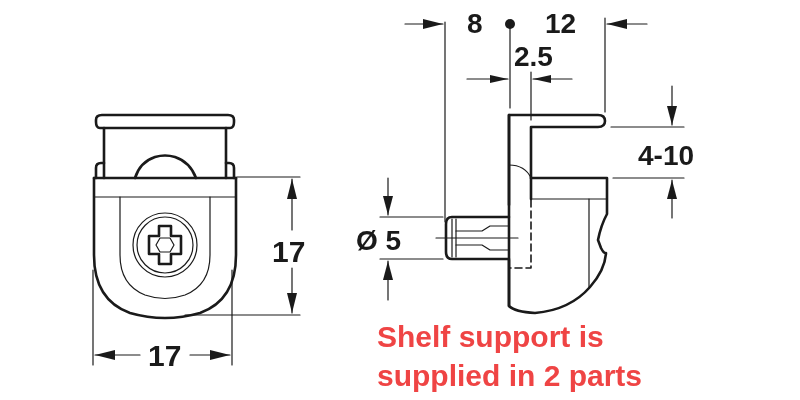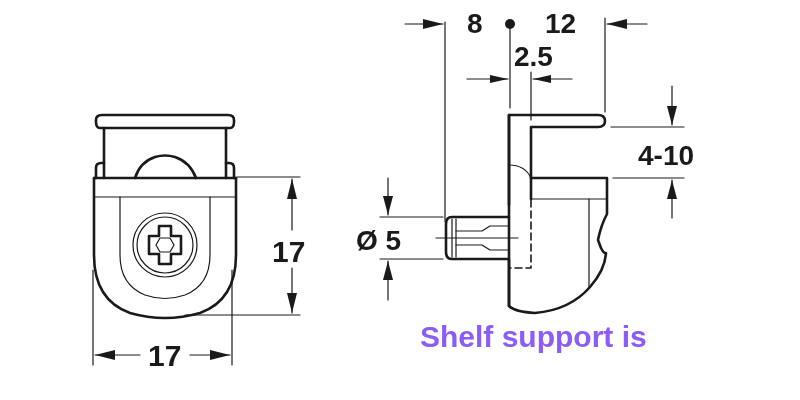--- a/index.html
+++ b/index.html
@@ -6,21 +6,21 @@
     body { width: 800px; height: 400px; overflow: hidden; position: relative; }
     #drawing { position: absolute; left: 0; top: 0; width: 800px; height: 400px; }
     .ln { stroke: #1a1a1a; fill: none; stroke-linecap: round; stroke-linejoin: round; }
     .thick { stroke-width: 2.6; }
     .thin { stroke-width: 1.2; }
     .dash { stroke-dasharray: 7 4; stroke-width: 1.6; }
     .arrow { fill: #1a1a1a; stroke: none; }
     .dimtxt { font-family: "Liberation Sans", sans-serif; font-weight: bold; fill: #1a1a1a; }
     .caption { position: absolute; left: 377px; top: 317px; width: 330px;
       font-family: "Liberation Sans", sans-serif; font-weight: bold; font-size: 30px;
-      line-height: 39px; color: #8b5cf6; margin-left: 43px; }
+      line-height: 39px; color: #ef4444; }
     .caption span { display: block; }
   </style>
 </head>
 <body>
 
 <svg id="drawing" viewBox="0 0 800 400" xmlns="http://www.w3.org/2000/svg">
 
   <g>
 
     <path class="ln thick" d="M100,128 Q96,128 96,122 L96,120 Q96,115 102,115 L228,115 Q234,115 234,120 L234,122 Q234,128 230,128 Z"></path>
@@ -116,13 +116,14 @@
     <line class="ln thin" x1="672" y1="86" x2="672" y2="125"></line>
     <polygon class="arrow" points="672,125 667,106 677,106"></polygon>
     <line class="ln thin" x1="672" y1="180" x2="672" y2="218"></line>
     <polygon class="arrow" points="672,180 667,199 677,199"></polygon>
     <text class="dimtxt" x="638" y="165" font-size="28">4-10</text>
   </g>
 </svg>
 
 <div class="caption">
   <span>Shelf support is</span>
+  <span>supplied in 2 parts</span>
 </div>
 
 </body></html>

